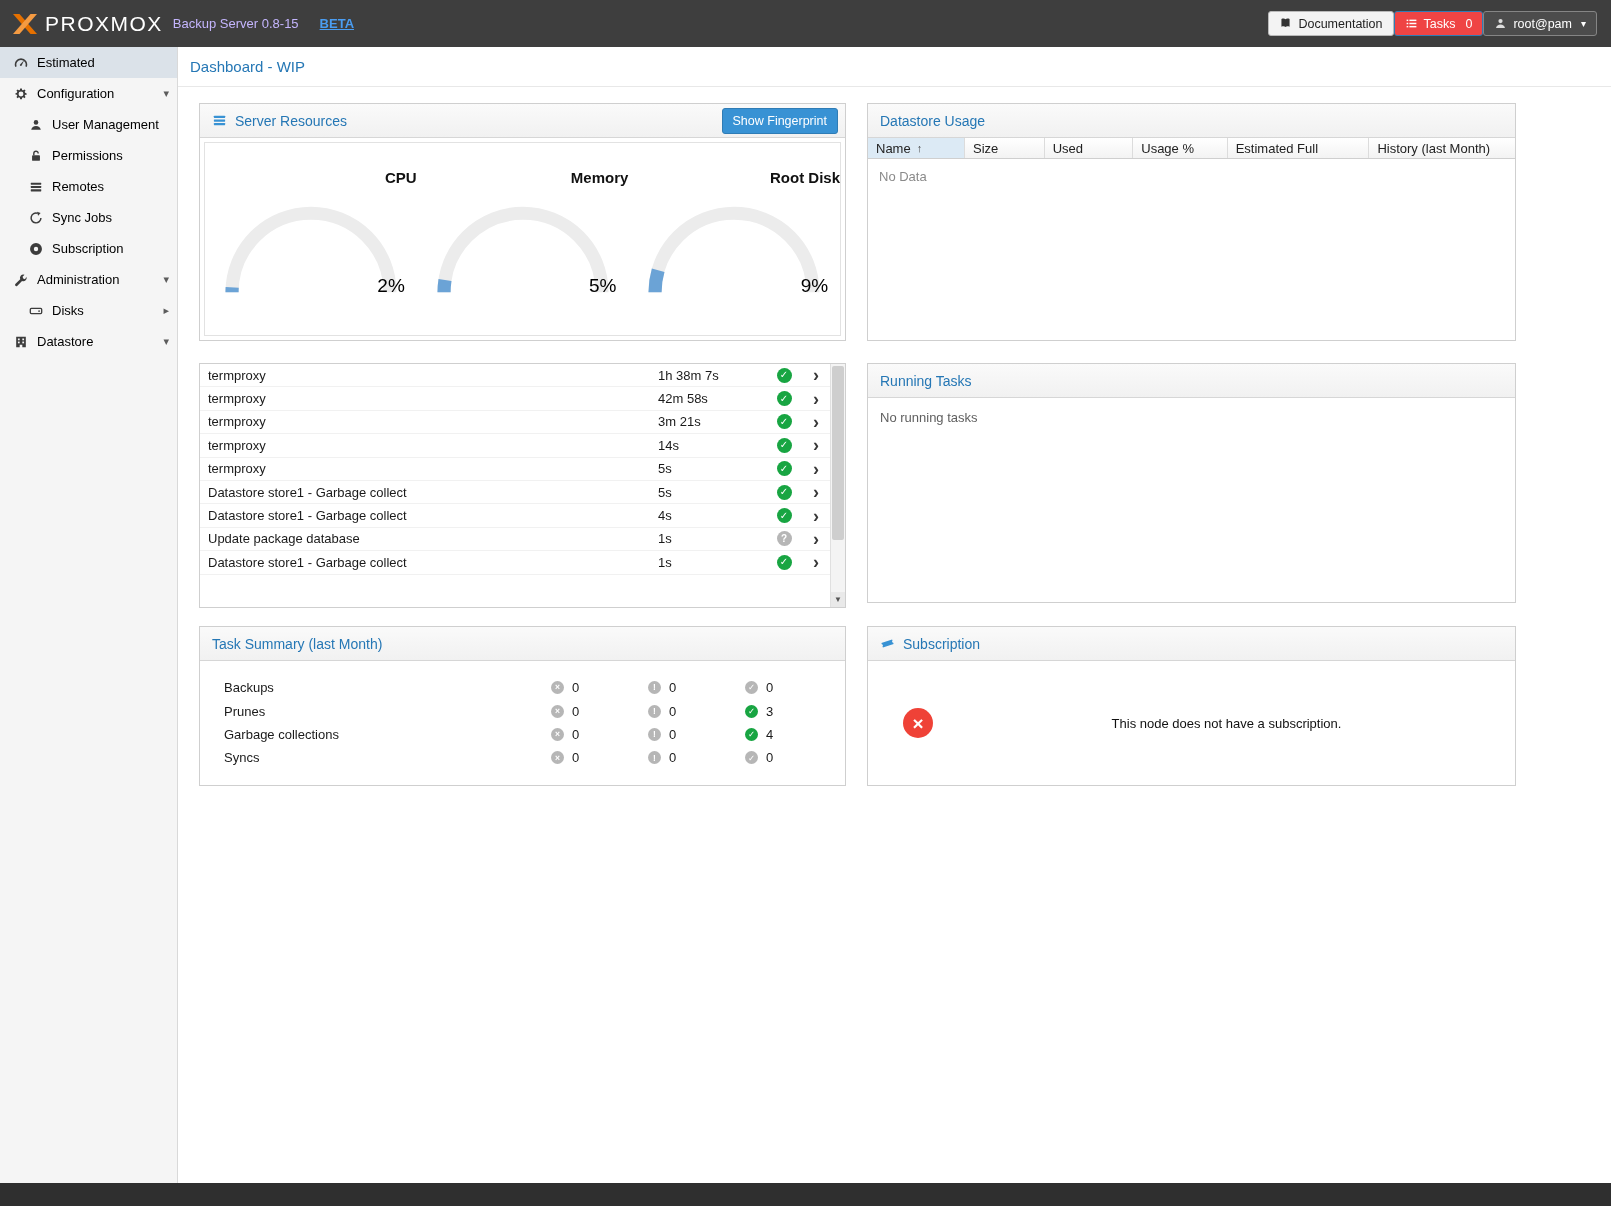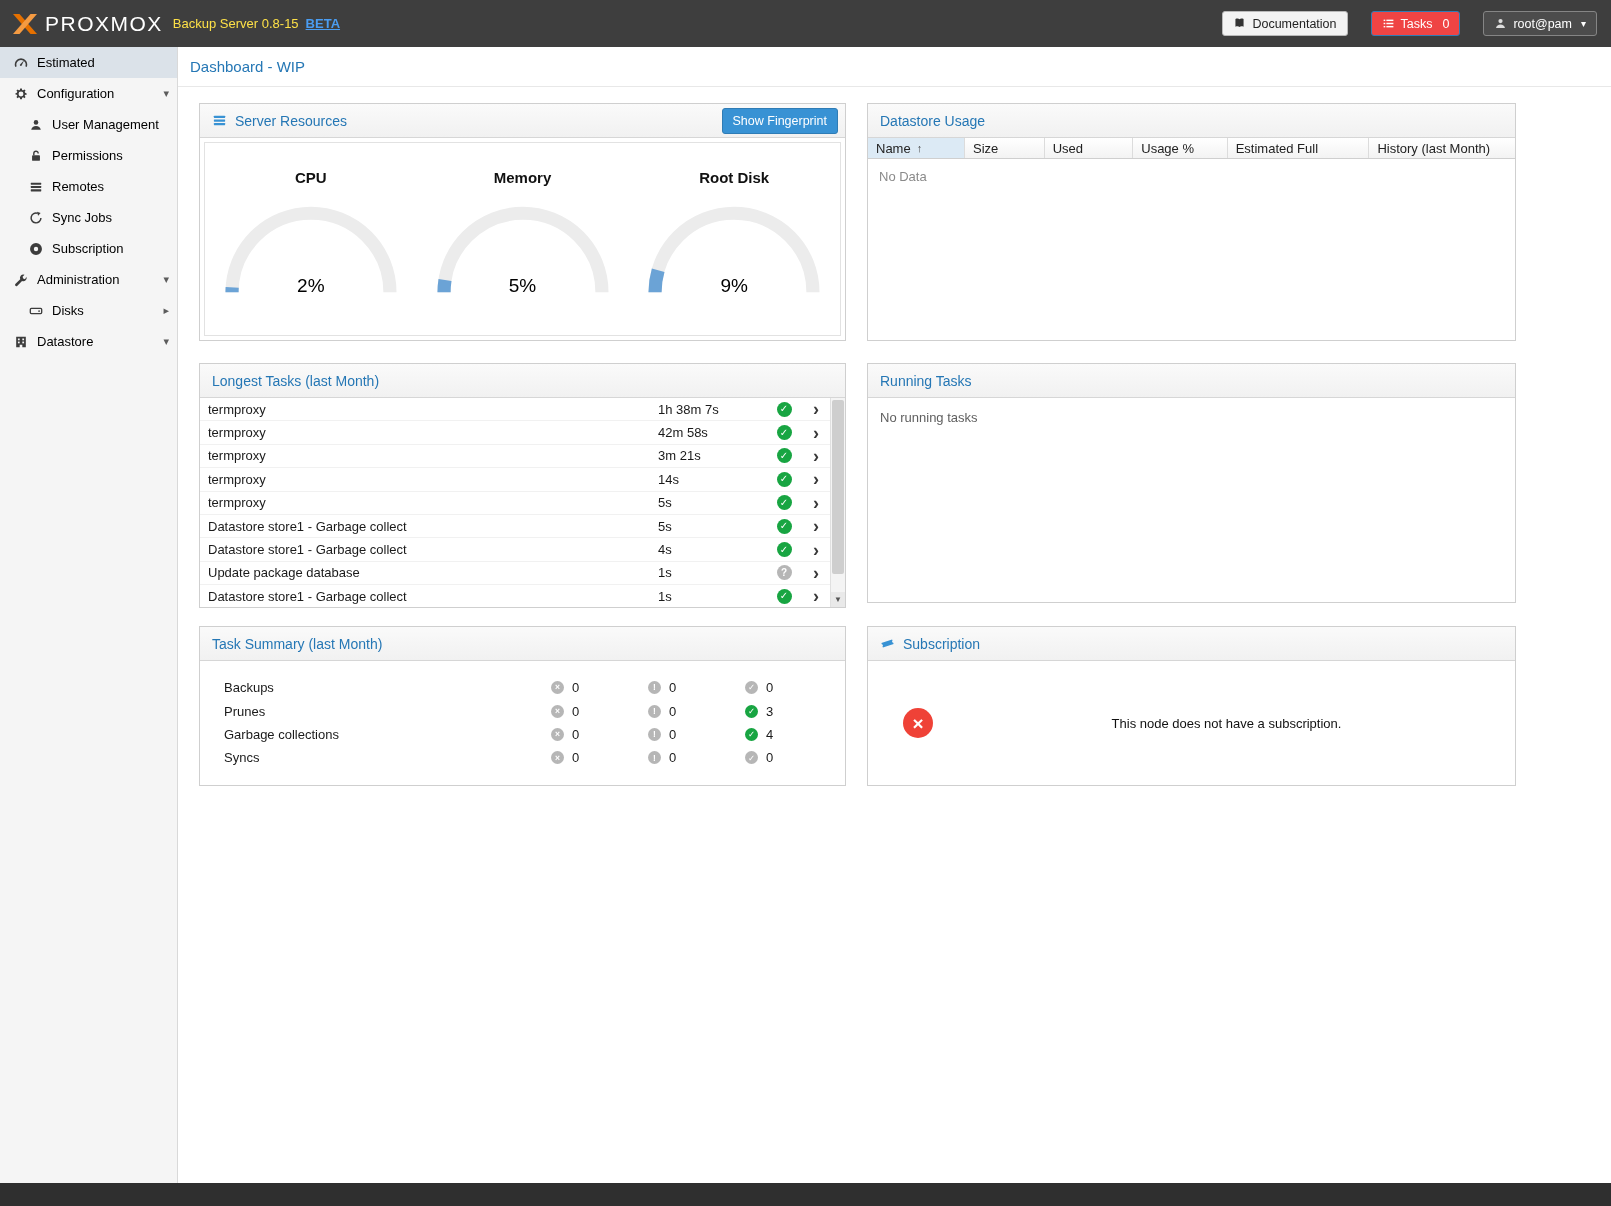--- a/index.html
+++ b/index.html
@@ -4,23 +4,23 @@
 <style>
   *{box-sizing:border-box;margin:0;padding:0}
   html,body{width:1611px;height:1206px}
   body{font-family:"Liberation Sans","DejaVu Sans",sans-serif;font-size:13px;color:#1a1a1a;
        background:#fff;display:flex;flex-direction:column;overflow:hidden}
 
   
   .topbar{height:47px;background:#3e3e3e;display:flex;align-items:center;padding:0 14px 0 12px;flex:0 0 auto}
   .brand{display:flex;align-items:center;gap:7px;margin-right:10px}
   .brand-text{color:#fff;font-weight:normal;font-size:21px;letter-spacing:1.5px}
-  .product{color:#fde047;font-size:13px;margin-right:7px;white-space:nowrap}
+  .product{color:#c4b5fd;font-size:13px;margin-right:21px;white-space:nowrap}
   .beta{color:#4a9df2;text-decoration:underline;font-size:13px;font-weight:bold;cursor:pointer}
-  .topbar-right{margin-left:auto;display:flex;gap:23px;align-items:flex-start}
+  .topbar-right{margin-left:auto;display:flex;gap:0;align-items:flex-start}
   .btn{display:inline-flex;align-items:center;gap:6px;height:25px;padding:0 10px;border-radius:3px;
        font-size:12.5px;border:1px solid transparent;cursor:pointer;font-family:inherit;white-space:nowrap}
   .btn.light{background:#f3f3f3;color:#222;border-color:#b9b9b9}
   .btn.blue{background:#ef4444;color:#fff;border-color:#2f7cb5}
   .btn.dark{background:#4c4c4c;color:#fff;border-color:#858585}
   .btn .icn,.panel-header .icn,.side-item .icn{display:inline-flex;align-items:center;justify-content:center}
   .btn .icn svg{width:13px;height:13px;display:block}
   .count{padding-left:4px}
   .caret{font-size:10px;margin-left:3px;line-height:1}
 
@@ -56,21 +56,21 @@
   .panel-body.inset{margin:4px;border:1px solid #e2e2e2}
   .p-sr{height:238px;margin-bottom:22px}
   .p-lt{height:245px;margin-bottom:18px}
   .p-ts{height:160px}
   .p-du{height:238px;margin-bottom:22px}
   .p-rt{height:240px;margin-bottom:23px}
   .p-sub{height:160px}
 
   
   .gauges{display:flex;padding-top:26px}
-  .gauge{flex:1;text-align:center}
+  .gauge{flex:1;text-align:right}
   .gauge-title{font-size:15px;font-weight:bold;color:#111;margin-bottom:12px}
   .gauge-arc{position:relative;width:188px;margin:0 auto}
   .gauge-arc svg{width:188px;height:102px;display:block}
   .gauge-value{position:absolute;left:0;right:0;bottom:3px;font-size:19px;color:#000}
 
   
   .du-headers{display:flex;border-bottom:1px solid #cfcfcf}
   .du-th{height:20px;display:flex;align-items:center;padding:0 8px;font-size:13px;color:#222;
          background:linear-gradient(#ffffff,#f3f3f3);border-right:1px solid #dcdcdc;cursor:pointer}
   .du-th:nth-child(1){width:15%}
@@ -334,23 +334,20 @@
         <path d="M16 100 A 84 84 0 0 1 184 100" fill="none" stroke="#6ba3d6" stroke-width="14" stroke-dasharray="23.8 263.9"></path>
       </svg>
       <div class="gauge-value">9%</div>
     </div>
   </div>
               </div>
           </div>
         </section>
 
         <section class="panel p-lt">
-          <div class="panel-header">
-            <span class="panel-title">Longest Tasks (last Month)</span>
-          </div>
           <div class="panel-body">
             <div class="task-list" id="task-rows">
   <div class="task-row">
     <span class="t-name">termproxy</span>
     <span class="t-dur">1h 38m 7s</span>
     <span class="t-status">
       <span class="circle ok">✓</span>
     </span>
     <span class="t-go">›</span>
   </div>

